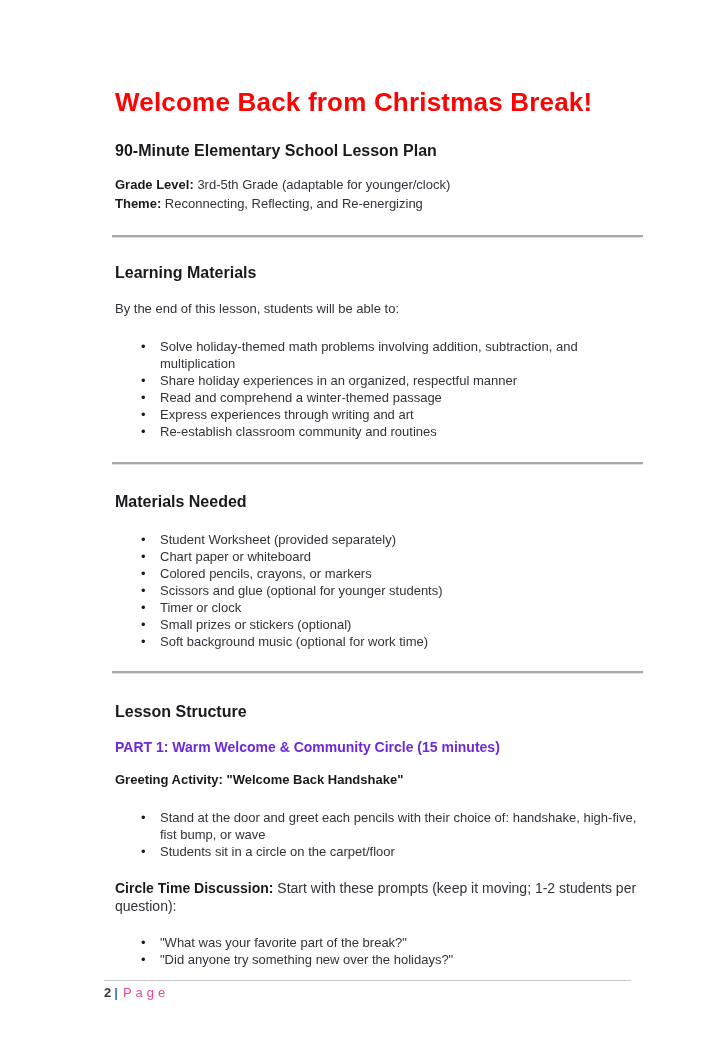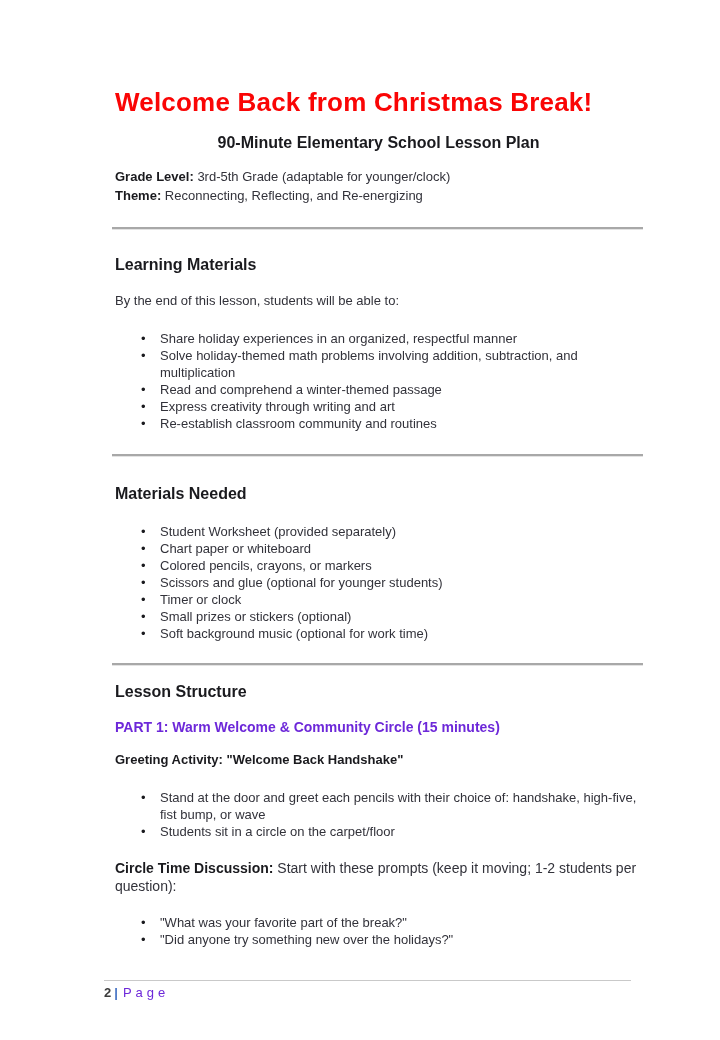--- a/index.html
+++ b/index.html
@@ -31,24 +31,24 @@
     letter-spacing: 0.2px;
     white-space: nowrap;
   }
   h2.section-heading {
     font-size: 16px;
     line-height: 17px;
     font-weight: 800;
     color: #1a1a1e;
     margin: 0;
   }
-  h2.subtitle      { margin-top: 18px; text-align: center; }
+  h2.subtitle      { margin-top: 26px; }
   h2.h-objectives  { margin-top: 26px; }
   h2.h-materials   { margin-top: 28px; }
-  h2.h-structure   { margin-top: 17px; }
+  h2.h-structure   { margin-top: 29px; }
   p.meta-block {
     margin: 16px 0 0 0;
     font-size: 13px;
     line-height: 19px;
   }
   .bold-label {
     font-weight: 800;
     color: #1a1a1e;
   }
   .rule {
@@ -118,21 +118,21 @@
   .footer .page-number {
     font-weight: 800;
     color: #3b3b3b;
   }
   .footer .separator {
     color: #4472c4;
     font-weight: 700;
     margin: 0 5px 0 3px;
   }
   .footer .page-label {
-    color: #6d28d9;
+    color: #ec4899;
     letter-spacing: 4px;
     text-align: right;
   }
 </style>
 </head>
 <body>
 
 <div class="page">
 
   <h1 class="doc-title">Welcome Back from Christmas Break!</h1>
@@ -147,24 +147,24 @@
     <span>Reconnecting, Reflecting, and Re-energizing</span>
   </p>
 
   <div class="rule rule-1"></div>
 
   <h2 class="section-heading h-objectives">Learning Materials</h2>
 
   <p class="body-line">By the end of this lesson, students will be able to:</p>
 
   <ul class="bullet-list">
+    <li>Solve holiday-themed math problems involving addition, subtraction, and multiplication</li>
     <li>Share holiday experiences in an organized, respectful manner</li>
-    <li>Solve holiday-themed math problems involving addition, subtraction, and multiplication</li>
     <li>Read and comprehend a winter-themed passage</li>
-    <li>Express creativity through writing and art</li>
+    <li>Express experiences through writing and art</li>
     <li>Re-establish classroom community and routines</li>
   </ul>
 
   <div class="rule rule-2"></div>
 
   <h2 class="section-heading h-materials">Materials Needed</h2>
 
   <ul class="bullet-list">
     <li>Student Worksheet (provided separately)</li>
     <li>Chart paper or whiteboard</li>

